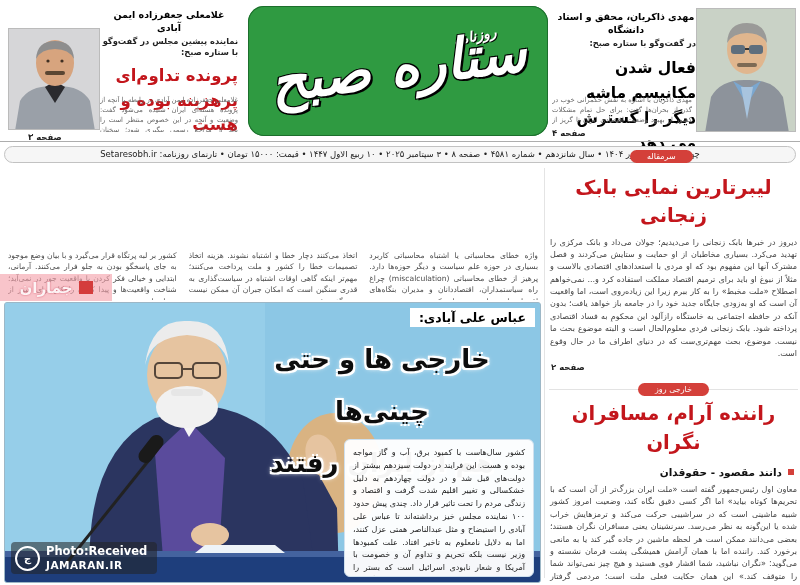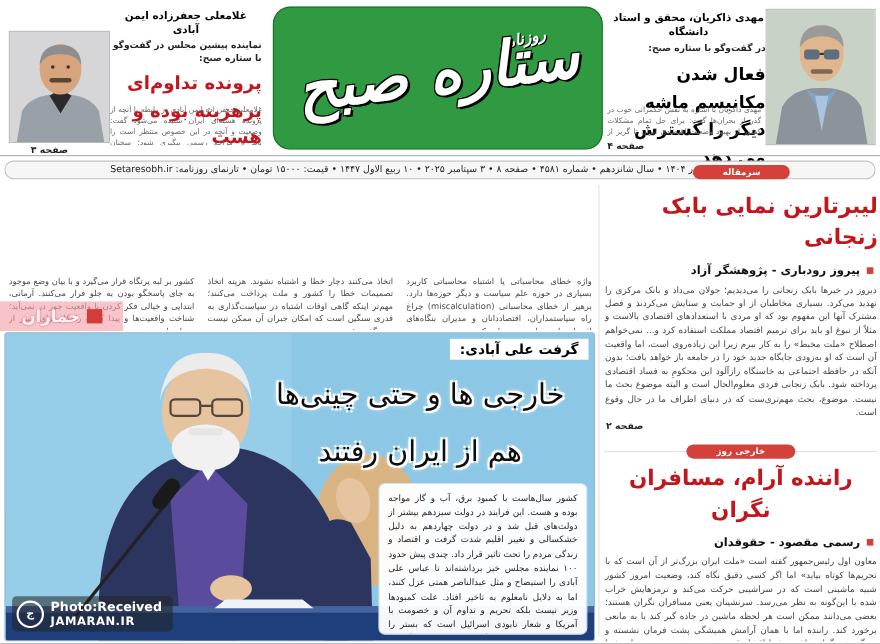--- a/index.html
+++ b/index.html
@@ -45,22 +45,22 @@
   .tr-excerpt{left:552px; top:96px; width:140px; direction:rtl; font-size:6.8px; color:#666;
     text-align:justify; line-height:1.45; height:30px; overflow:hidden;}
   .tr-pageref{left:552px; top:128px;}
 
   
   .toprule{left:0; top:141px; width:800px; border-top:1px solid #adadad;}
   .datebar{left:4px; top:146px; width:792px; height:17px; background:#f6f6f6;
     border:1px solid #c2c2c2; border-radius:9px; direction:rtl; text-align:center;
     font-size:8.5px; line-height:15px; color:#222;}
   .tag-top{left:630px; top:150px; z-index:3;}
-  .tag-pill{display:block; width:max-content; margin:0 auto; padding:2px 27px;
-    background:var(--tagred); color:#fff; font-size:8px; font-weight:bold; border-radius:7px;}
+  .tag-pill{display:block; width:max-content; margin:0 auto; padding:2px 17px;
+    background:var(--tagred); color:#fff; font-size:8px; font-weight:normal; border-radius:7px;}
 
   
   .main-headline{left:8px; top:170px; width:530px; text-align:center; direction:rtl;
     font-size:49px; font-weight:bold; color:#0c0c0c; -webkit-text-stroke:1.2px #0c0c0c;
     line-height:1.3;}
 
   
   .cols{left:8px; top:250px; width:530px; height:50px; display:flex; gap:12px;
     direction:rtl; overflow:hidden;}
   .col{flex:1; font-size:7.6px; line-height:1.5; color:#4a4a4a; text-align:justify;}
@@ -71,42 +71,42 @@
   .stamp-text{font-size:15px; font-weight:bold; color:rgba(255,255,255,.92);
     text-shadow:0 0 2px #d6556a; letter-spacing:1px;}
   .stamp-box{width:14px; height:13px; background:#d43c3c;}
 
   
   .main-photo{left:4px; top:302px; width:537px; height:281px; border:1px solid #9db7c6;
     border-radius:3px; overflow:hidden; background:#8cc7e5;}
   .speaker-label{position:absolute; top:5px; right:5px; background:#fff; color:#000;
     font-size:12.5px; font-weight:bold; padding:2px 9px; direction:rtl;}
   .photo-title{position:absolute; top:30px; right:8px; width:300px; text-align:center;
-    direction:rtl; font-size:26px; font-weight:normal; color:#0d0d0d; line-height:2.0;
+    direction:rtl; font-size:26px; font-weight:bold; color:#0d0d0d; line-height:2.0;
     text-shadow:-2px -2px 0 #fff, 2px -2px 0 #fff, -2px 2px 0 #fff, 2px 2px 0 #fff,
       0 0 4px #fff, 0 0 6px #fff;}
   .photo-caption{position:absolute; top:136px; right:6px; width:190px; height:138px;
     background:rgba(255,255,255,.96); border:1px solid #cfe0ee; border-radius:6px;
     padding:7px 8px; direction:rtl; font-size:8px; line-height:1.6; color:#222;
     text-align:justify; overflow:hidden;}
   .credit{position:absolute; left:6px; bottom:8px; height:32px; padding:3px 10px 3px 4px;
     background:rgba(35,35,35,.55); border-radius:4px; display:flex; align-items:center; gap:6px;}
   .credit-circle{width:25px; height:25px; border:2px solid #fff; border-radius:50%;
     color:#fff; font-size:10px; font-weight:bold; display:flex; align-items:center;
     justify-content:center;}
   .credit-lines{color:#fff; font-weight:bold; line-height:1.15;}
   .credit-l1{font-size:11.5px;}
   .credit-l2{font-size:10.5px; letter-spacing:.5px;}
 
   
   .vdivider{left:544px; top:168px; width:1px; height:410px; background:#e4e4e4;}
   .rc{left:549px; top:163px; width:249px; height:420px; overflow:hidden;}
   .rc-title{font-size:19.5px; font-weight:bold; color:var(--red); text-align:center;
     direction:rtl; line-height:1.45;}
-  .rc-title.first{margin-top:11px;text-align:right;}
+  .rc-title.first{margin-top:11px;}
   .rc-byline{display:flex; align-items:center; gap:6px; direction:rtl; margin:9px 4px 0;
     font-size:10.5px; font-weight:bold; color:#111;}
   .bullet{width:6px; height:6px; background:var(--tagred); flex:0 0 auto;}
   .rc-body{margin:6px 1px 0; font-size:8px; line-height:1.55; color:#3f3f3f;
     text-align:justify; direction:rtl;}
   .rc-pageref{font-size:8.5px; font-weight:bold; color:#222; text-align:left; margin:2px 2px 11px;}
   .rc-tagrow{position:relative; margin:7px 0 3px; height:14px;}
   .rc-tagrow::before{content:""; position:absolute; left:0; right:0; top:6px;
     border-top:1px solid #e3e3e3;}
   .rc-tagrow .tag-pill{position:relative; z-index:1;}
@@ -207,51 +207,47 @@
       <rect x="188" y="60" width="27" height="15" rx="4" fill="none" stroke="#55463a" stroke-width="2"></rect>
       <line x1="177" y1="66" x2="188" y2="66" stroke="#55463a" stroke-width="2"></line>
       <rect y="252" width="537" height="29" fill="#1e3e7c"></rect>
       <rect y="248" width="537" height="6" fill="#44639f"></rect>
       <path d="M190,250 L280,250 L270,242 L200,242 Z" fill="#eef3f8"></path>
       <line x1="60" y1="262" x2="148" y2="152" stroke="#222" stroke-width="3"></line>
       <g transform="rotate(38 146 146)">
           <rect x="139" y="130" width="14" height="32" rx="7" fill="#1a1a1a"></rect>
         </g>
     </svg>
-    <div class="speaker-label">گرفت علی آبادی:</div>
+    <div class="speaker-label">عباس علی آبادی:</div>
     <div class="photo-title">
       <div>خارجی ها و حتی چینی‌ها</div>
       <div>هم از ایران رفتند</div>
     </div>
     <div class="photo-caption">کشور سال‌هاست با کمبود برق، آب و گاز مواجه بوده و هست. این فرایند در دولت سیزدهم بیشتر از دولت‌های قبل شد و در دولت چهاردهم به دلیل خشکسالی و تغییر اقلیم شدت گرفت و اقتصاد و زندگی مردم را تحت تاثیر قرار داد. چندی پیش حدود ۱۰۰ نماینده مجلس خیز برداشته‌اند تا عباس علی آبادی را استیضاح و مثل عبدالناصر همتی عزل کنند، اما به دلایل نامعلوم به تاخیر افتاد. علت کمبودها وزیر نیست بلکه تحریم و تداوم آن و خصومت با آمریکا و شعار نابودی اسرائیل است که بستر را برای افزایش تحریم و جنگ فراهم کرده. روز گذشته عباس علی آبادی در صحن علنی مجلس سخنان معناداری ایراد کرد که گزیده‌ای از آن در صفحه ۲ می‌آید:</div>
     <div class="credit">
       <span class="credit-circle">ج</span>
       <span class="credit-lines">
         <div class="credit-l1">Photo:Received</div>
         <div class="credit-l2">JAMARAN.IR</div>
       </span>
     </div>
   </div>
 
   <div class="abs vdivider"></div>
   <div class="abs rc">
 
     <div class="rc-title first">لیبرتارین نمایی بابک زنجانی</div>
-    <div class="rc-byline">
-      <span class="bullet"></span>
-      <span>پیروز رودباری - پژوهشگر آزاد</span>
-    </div>
     <div class="rc-body">دیروز در خبرها بابک زنجانی را می‌دیدیم؛ جولان می‌داد و بانک مرکزی را تهدید می‌کرد. بسیاری مخاطبان از او حمایت و ستایش می‌کردند و فصل مشترک آنها این مفهوم بود که او مردی با استعدادهای اقتصادی بالاست و مثلاً از نبوغ او باید برای ترمیم اقتصاد مملکت استفاده کرد و... نمی‌خواهم اصطلاح «ملت مخبط» را به کار ببرم زیرا این زیاده‌روی است، اما واقعیت آن است که او به‌زودی جایگاه جدید خود را در جامعه باز خواهد یافت؛ بدون آنکه در حافظه اجتماعی به خاستگاه رازآلود این محکومِ به فساد اقتصادی پرداخته شود. بابک زنجانی فردی معلوم‌الحال است و البته موضوع بحث ما نیست. موضوع، بحث مهم‌تری‌ست که در دنیای اطراف ما در حال وقوع است.</div>
     <div class="rc-pageref">صفحه ۲</div>
 
     <div class="rc-tagrow">
       <span class="tag-pill">خارجی روز</span>
     </div>
 
     <div class="rc-title">راننده آرام، مسافران نگران</div>
     <div class="rc-byline">
       <span class="bullet"></span>
-      <span>رسمی مقصود - حقوقدان</span>
+      <span>دانند مقصود - حقوقدان</span>
     </div>
     <div class="rc-body">معاون اول رئیس‌جمهور گفته است «ملت ایران بزرگ‌تر از آن است که با تحریم‌ها کوتاه بیاید» اما اگر کسی دقیق نگاه کند، وضعیت امروز کشور شبیه ماشینی است که در سراشیبی حرکت می‌کند و ترمزهایش خراب شده یا این‌گونه به نظر می‌رسد. سرنشینان یعنی مسافران نگران هستند؛ بعضی می‌دانند ممکن است هر لحظه ماشین در جاده گیر کند یا به مانعی برخورد کند. راننده اما با همان آرامش همیشگی پشت فرمان نشسته و می‌گوید: «نگران نباشید، شما اقشار قوی هستید و هیچ چیز نمی‌تواند شما را متوقف کند.» این همان حکایت فعلی ملت است؛ مردمی گرفتار مشکلات اقتصادی و اجتماعی.</div>
 
   </div>
 </div>
 
 </body></html>

